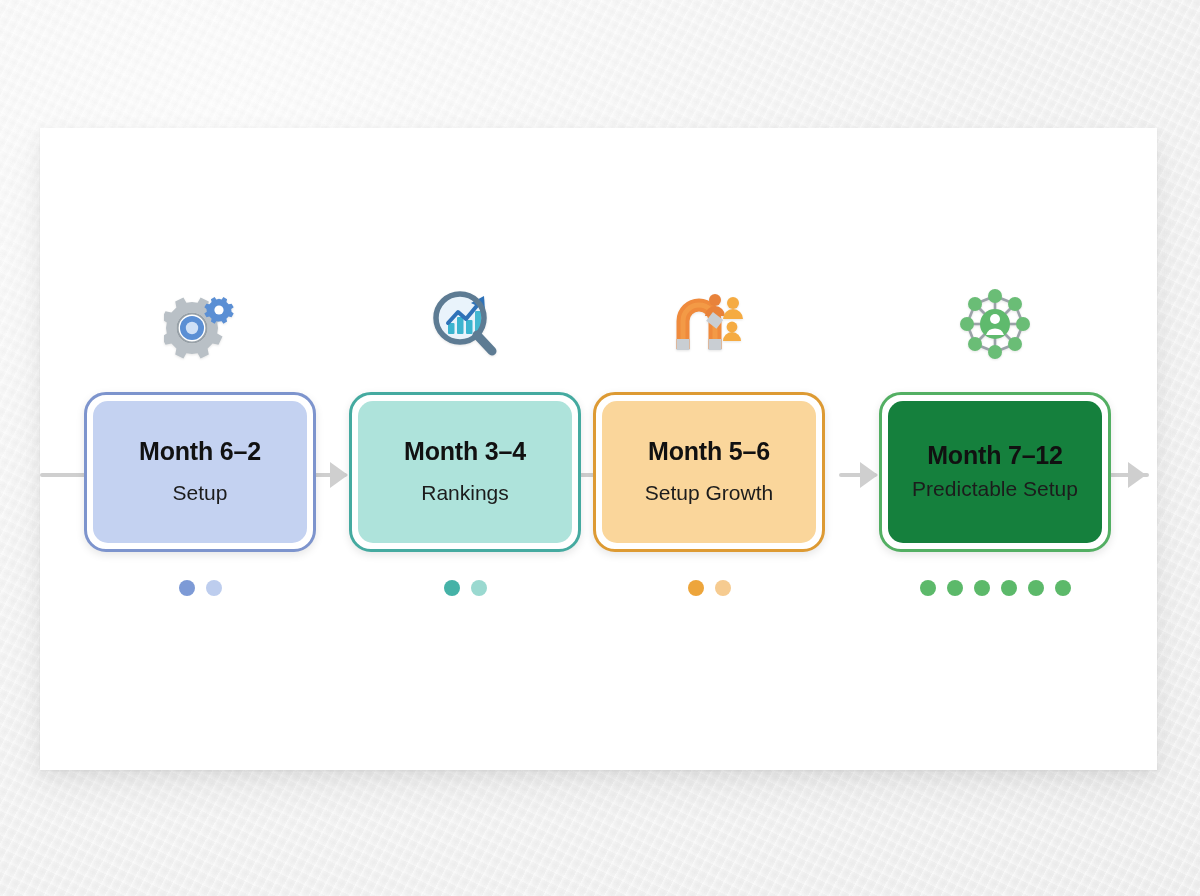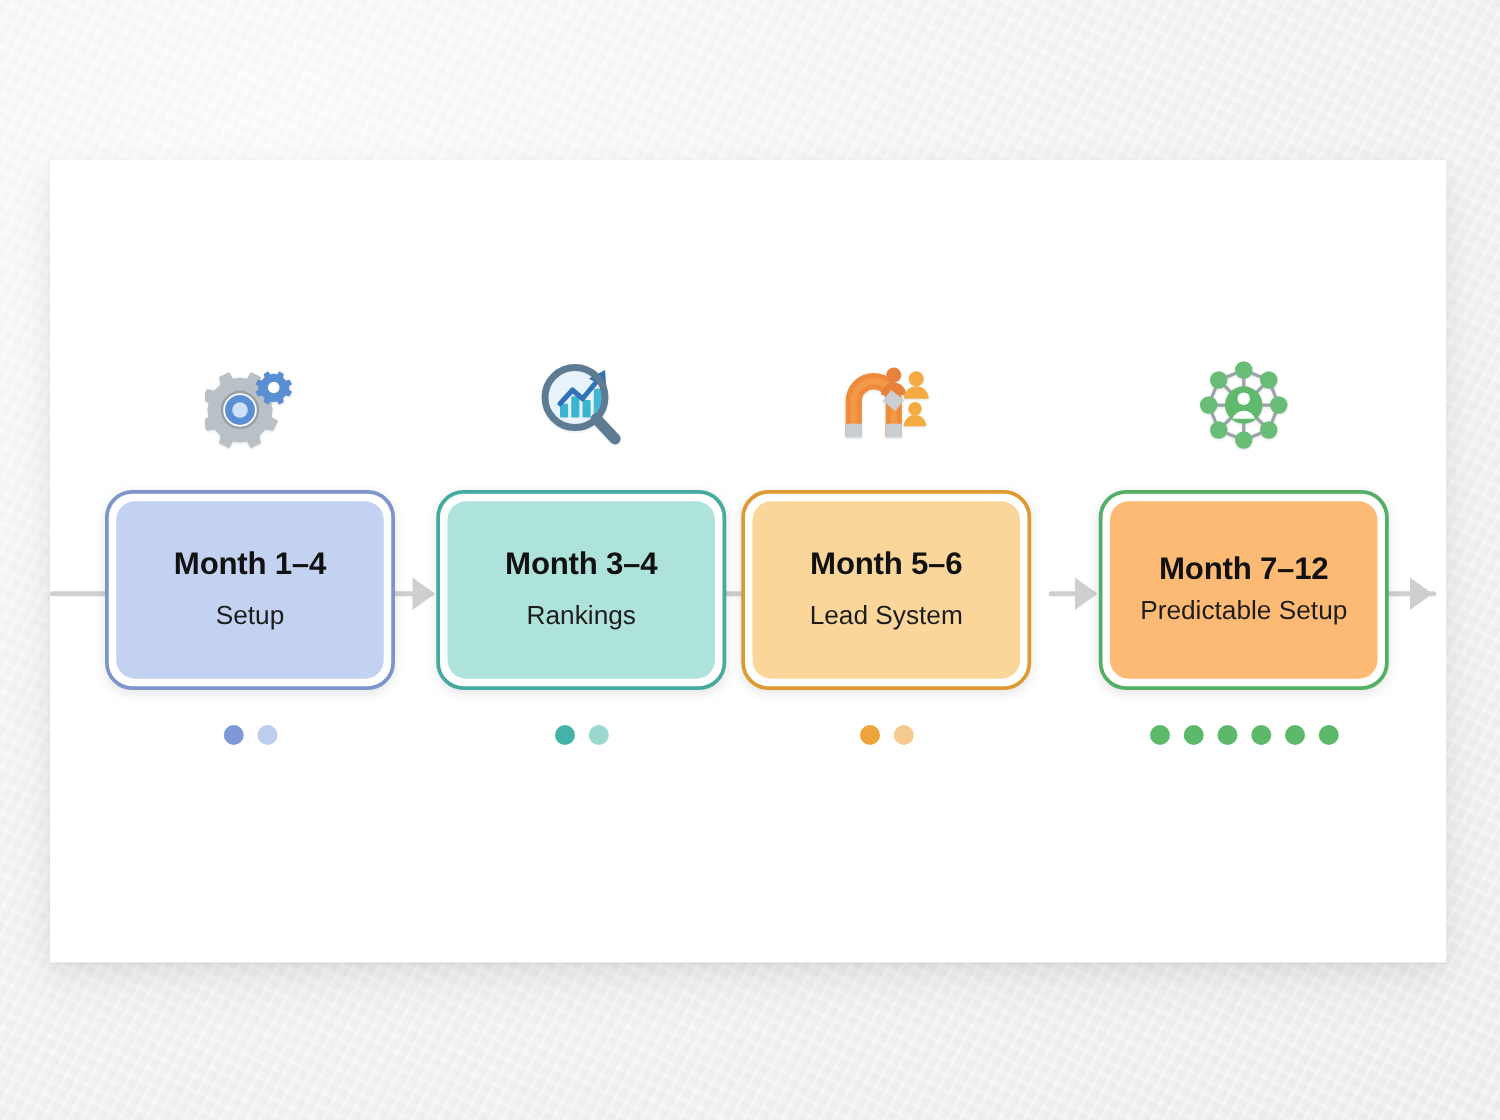--- a/index.html
+++ b/index.html
@@ -156,21 +156,21 @@
   }
 
   
   .th-blue   .card-outer { border-color: #7d94cd; }
   .th-blue   .card-inner { background: #c4d2f1; }
   .th-teal   .card-outer { border-color: #45aaa0; }
   .th-teal   .card-inner { background: #aee3db; }
   .th-orange .card-outer { border-color: #dd9a33; }
   .th-orange .card-inner { background: #fad69b; }
   .th-green  .card-outer { border-color: #53af63; }
-  .th-green  .card-inner { background: #fdba74; }
+  .th-green  .card-inner { background: #15803d; }
 </style>
 </head>
 <body>
 
 <div id="backdrop"></div>
 
 <div id="canvas"></div>
 
 <div class="rail lead-in"></div>
 <div class="rail seg1"></div>
@@ -194,21 +194,21 @@
       </g>
       <g transform="translate(55,22)">
         <path d="M0,-13 L3.1,-12.2 L5.1,-15.1 L9.4,-12.6 L8.6,-9.2 L11.2,-6.6 L14.6,-7.4 L17.1,-3.1 L14.2,-1.1 L14.6,2 L17.1,4 L14.6,8.3 L11.2,7.5 L8.6,10.1 L9.4,13.5 L5.1,16 L3.1,13.1 L0,13.5 L-3.1,13.1 L-5.1,16 L-9.4,13.5 L-8.6,10.1 L-11.2,7.5 L-14.6,8.3 L-17.1,4 L-14.2,2 L-14.6,-1.1 L-17.1,-3.1 L-14.6,-7.4 L-11.2,-6.6 L-8.6,-9.2 L-9.4,-12.6 L-5.1,-15.1 L-3.1,-12.2 Z" transform="scale(0.86)" fill="#5b8fd4"></path>
         <circle cx="0" cy="0" r="4.6" fill="#ffffff"></circle>
       </g>
     </svg>
   </div>
 
   <div class="card-outer">
     <div class="card-inner">
-      <div class="card-title">Month 1–4</div>
+      <div class="card-title">Month 6–2</div>
       <div class="card-sub">Setup</div>
     </div>
   </div>
 
   <div class="dots">
     <span class="dot" style="background:#7d9ad6"></span>
     <span class="dot" style="background:#bdcdee"></span>
   </div>
 </div>
 
@@ -264,21 +264,21 @@
         <circle cx="61" cy="40" r="5.4" fill="#f5ab42"></circle>
         <path d="M52,54 A9,9 0 0 1 70,54 Z" fill="#f5ab42"></path>
       </g>
       <rect x="37.5" y="28" width="13" height="11" fill="#c9ced3" transform="rotate(38 44 33)"></rect>
     </svg>
   </div>
 
   <div class="card-outer">
     <div class="card-inner">
       <div class="card-title">Month 5–6</div>
-      <div class="card-sub">Lead System</div>
+      <div class="card-sub">Setup Growth</div>
     </div>
   </div>
 
   <div class="dots">
     <span class="dot" style="background:#eda53b"></span>
     <span class="dot" style="background:#f6cb90"></span>
   </div>
 </div>
 
 <div class="stage s3 th-green">

